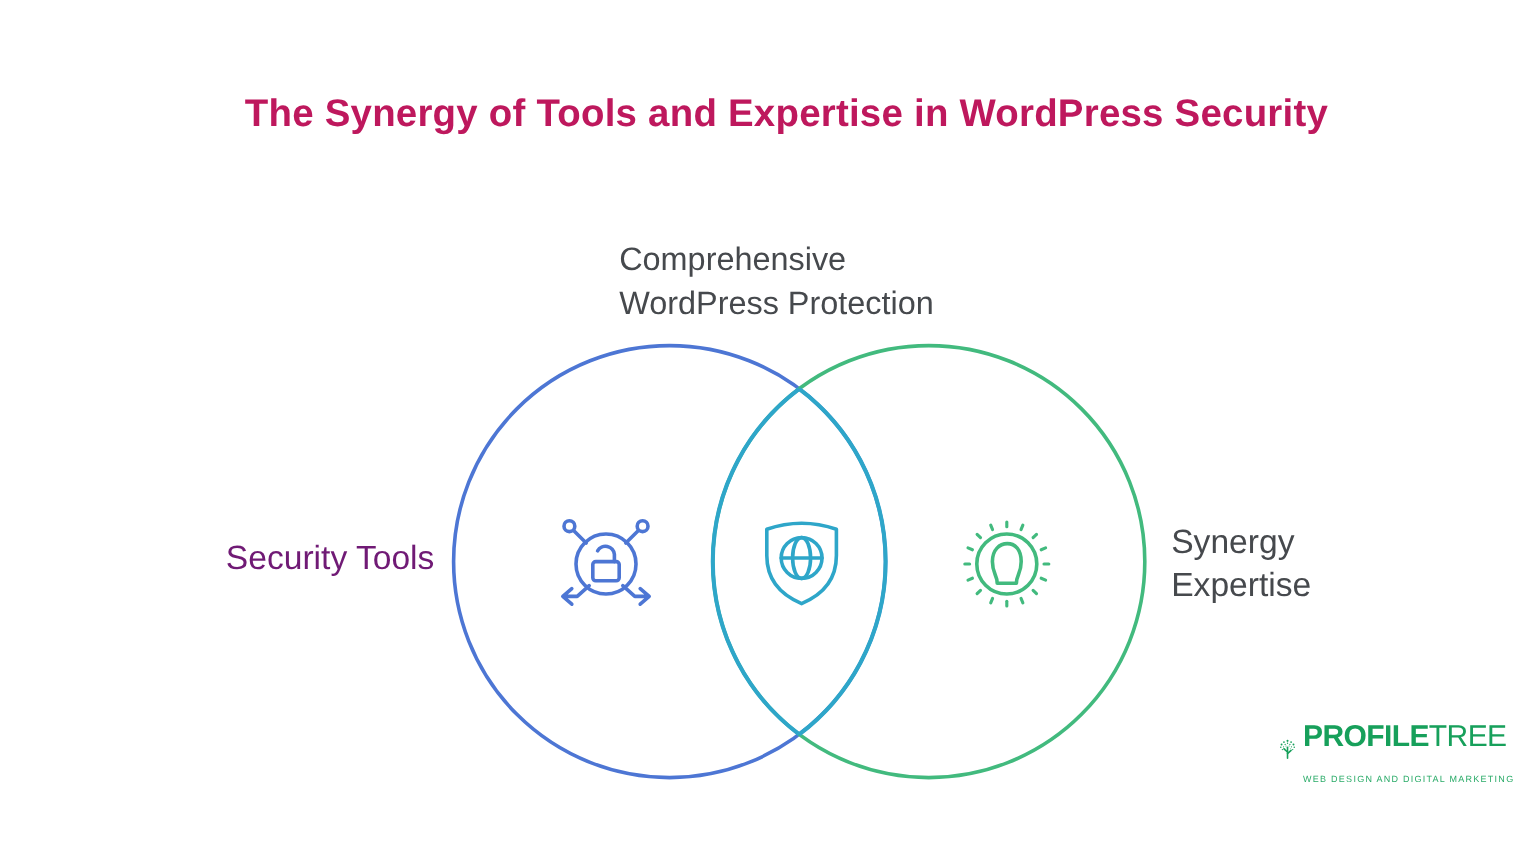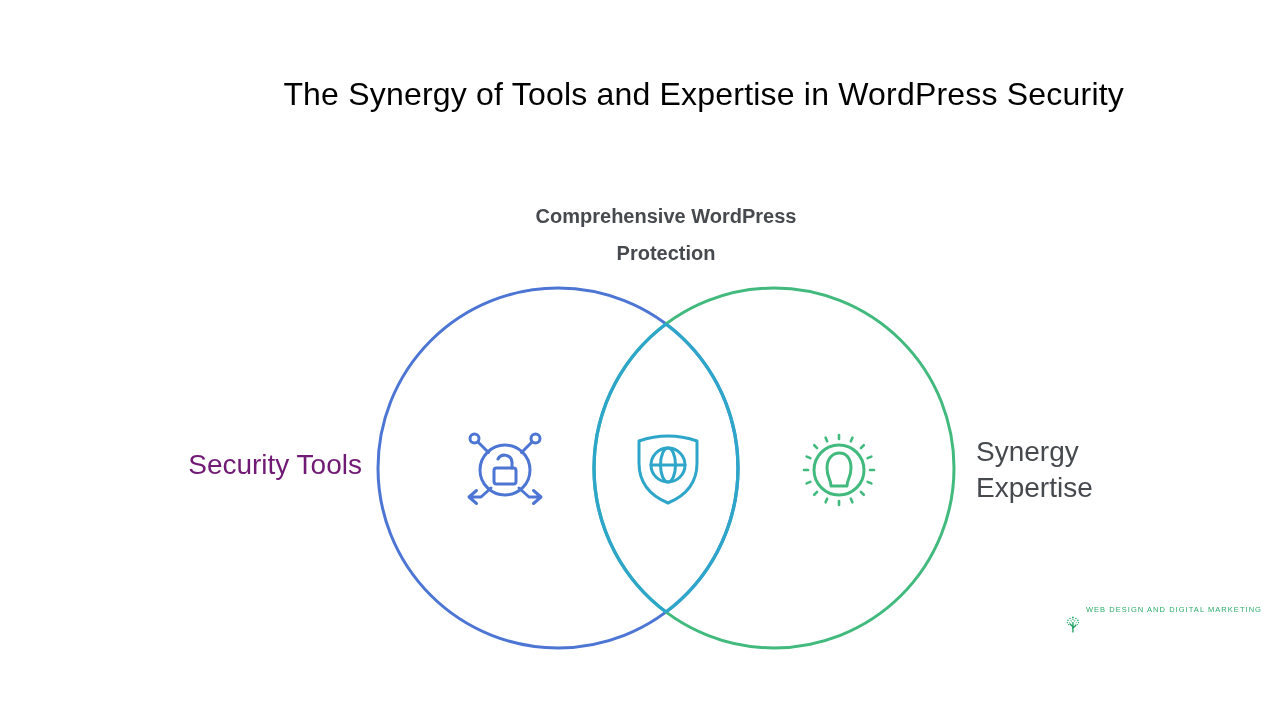--- a/index.html
+++ b/index.html
@@ -6,30 +6,30 @@
   body {
     width: 1280px; height: 720px;
     background: #ffffff;
     font-family: "Liberation Sans", "DejaVu Sans", sans-serif;
     position: relative;
     overflow: hidden;
   }
   .abs { position: absolute; }
   .page-title {
     left: 204px; top: 72px; width: 920px;
-    text-align: right;
-    font-size: 32px; font-weight: normal;
+    text-align: left;
+    font-size: 32px; font-weight: bold;
     line-height: 45px;
-    color: #000000;
+    color: #be185d;
     letter-spacing: 0.2px;
   }
   .overlap-label {
     left: 516px; top: 198px; width: 300px;
-    text-align: center;
-    font-size: 20px; font-weight: 700;
+    text-align: left;
+    font-size: 27px; font-weight: 400;
     line-height: 37px;
     color: #46494d;
   }
   .left-label {
     left: 150px; top: 449px; width: 212px;
     text-align: right;
     font-size: 28px; color: #701a75;
   }
   .right-label {
     left: 976px; top: 434px; width: 150px;
@@ -43,21 +43,21 @@
   }
   .logo-text { margin-left: 6px; padding-top: 6px; }
   .brand-name {
     font-size: 25px; line-height: 25px;
     color: #17a05b; letter-spacing: -0.5px;
     white-space: nowrap;
   }
   .brand-name .bold { font-weight: bold; }
   .brand-name .light { font-weight: normal; }
   .brand-tagline {
-    margin-top: 3px;
+    margin-top: 18px;
     font-size: 7.5px; letter-spacing: 1.05px;
     color: #2aab68; white-space: nowrap; text-align: right;
   }
 </style>
 </head>
 <body>
 
 <div class="abs page-title">The Synergy of Tools and Expertise in WordPress Security</div>
 
 <div class="abs overlap-label">Comprehensive WordPress Protection</div>
@@ -138,15 +138,16 @@
       <circle cx="31" cy="23" r="1.5"></circle>
       <circle cx="17" cy="21" r="1.3"></circle>
       <circle cx="25" cy="21" r="1.3"></circle>
       <circle cx="8" cy="30" r="1.7"></circle>
       <circle cx="34" cy="30" r="1.7"></circle>
       <circle cx="14" cy="28" r="1.2"></circle>
       <circle cx="28" cy="28" r="1.2"></circle>
     </g>
   </svg>
   <div class="logo-text">
+    <div class="brand-name"><span class="bold">PROFILE</span><span class="light">TREE</span></div>
     <div class="brand-tagline">WEB DESIGN AND DIGITAL MARKETING</div>
   </div>
 </div>
 
 </body></html>

